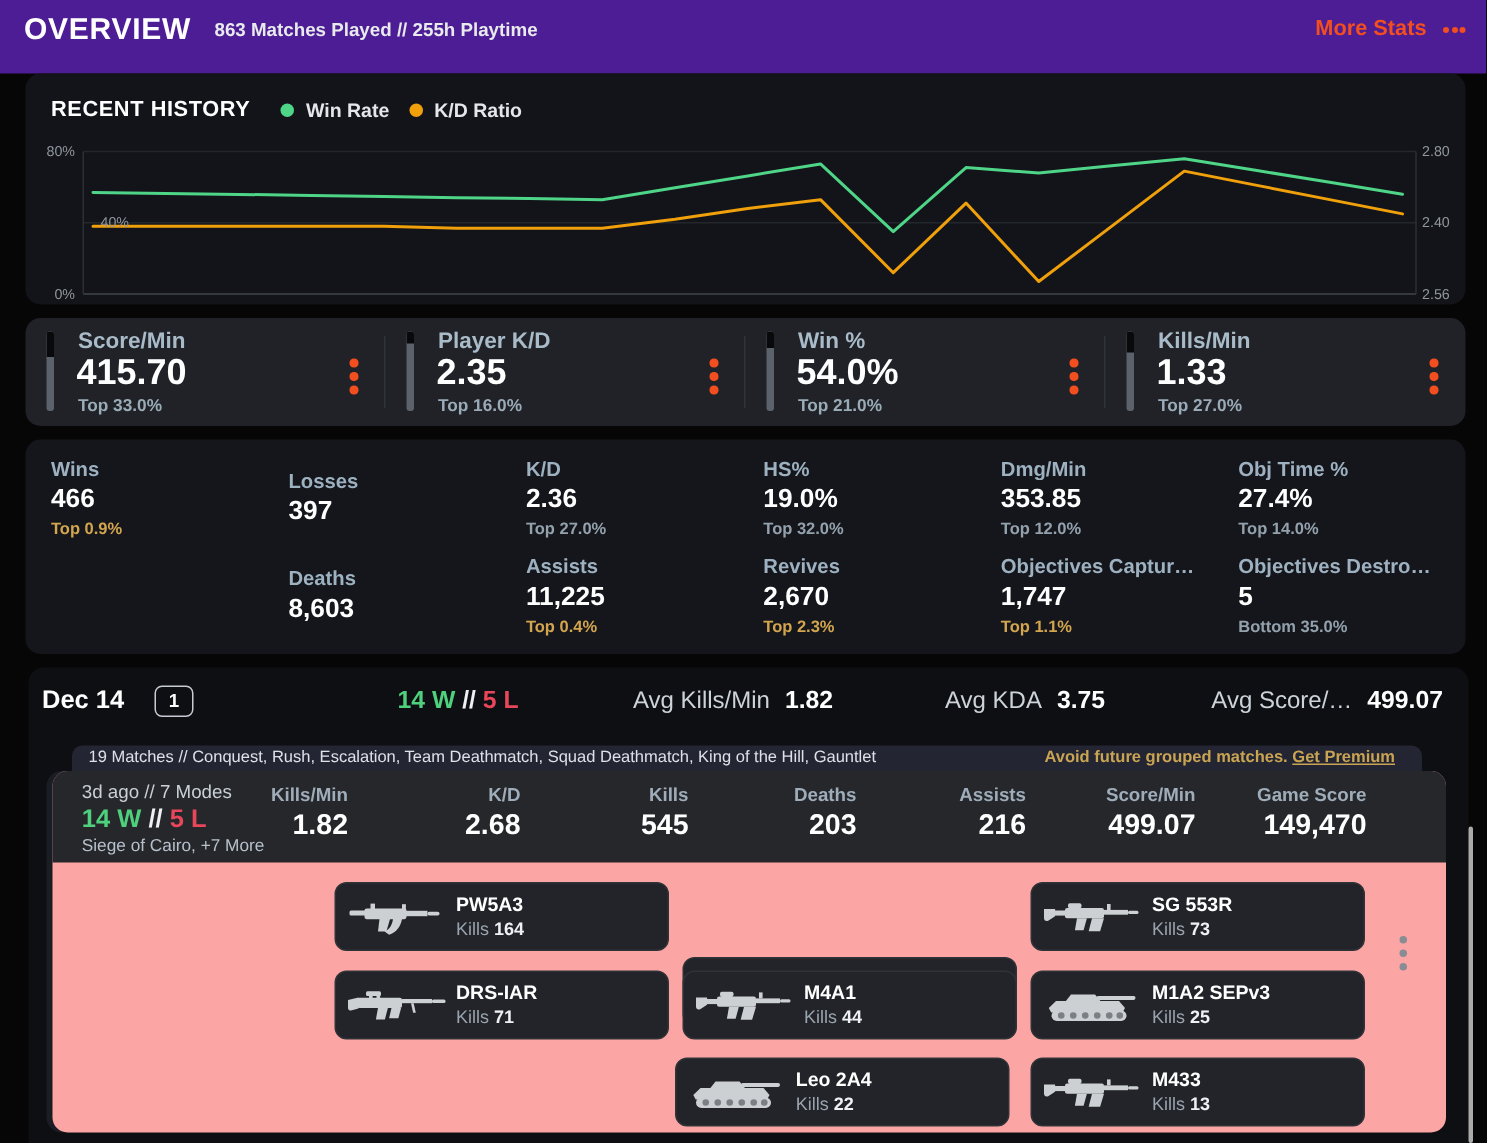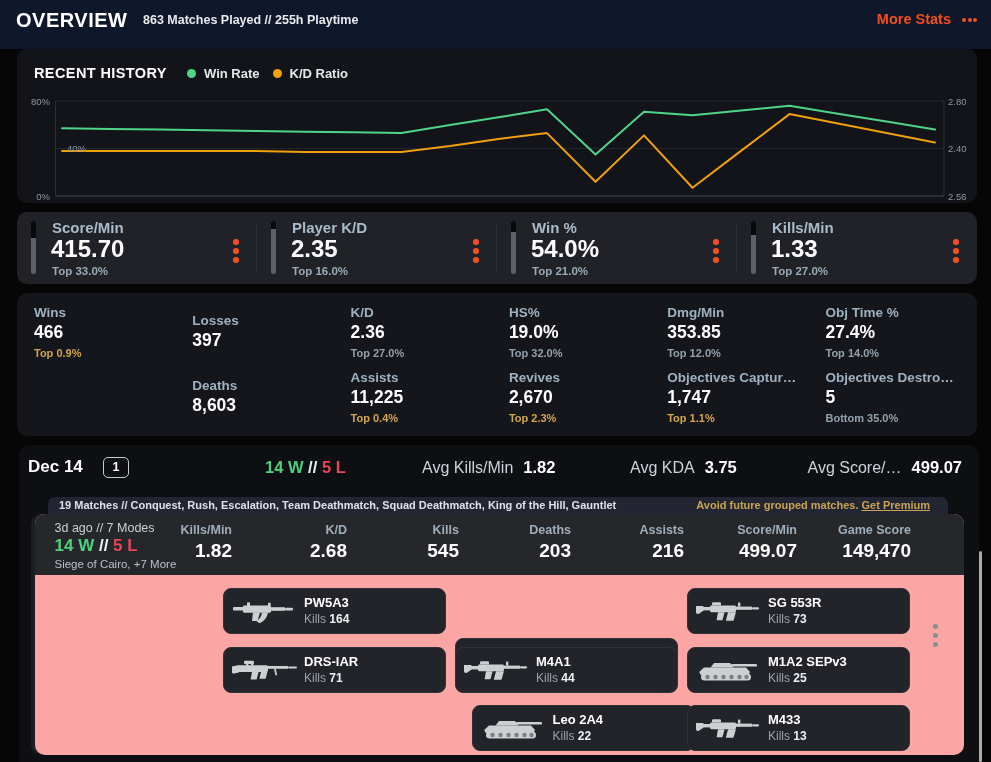--- a/index.html
+++ b/index.html
@@ -1,21 +1,21 @@
 <!DOCTYPE html>
 <html><head>
 <meta charset="utf-8">
 <style>
   * { margin:0; padding:0; box-sizing:border-box; }
   html,body { background:#060607; }
   body { font-family:"Liberation Sans", sans-serif; -webkit-font-smoothing:antialiased; }
   #stage { position:relative; width:991px; height:762px; background:#060607; overflow:hidden; }
 
   
-  .topbar { position:absolute; left:0; top:0; width:991px; height:49px; background:#0f172a; }
+  .topbar { position:absolute; left:0; top:0; width:991px; height:49px; background:#4c1d95; }
   .page-title { position:absolute; left:16px; top:9px; font-size:20px; font-weight:bold; letter-spacing:0.5px; color:#fff; }
   .page-subtitle { position:absolute; left:143px; top:13px; font-size:12.5px; font-weight:bold; color:#e8eaec; }
   .more-stats { position:absolute; right:40px; top:11px; font-size:14.5px; font-weight:bold; color:#f24e1f; cursor:pointer; }
   .dots-h { position:absolute; left:962px; top:18px; width:18px; height:5px; display:flex; gap:1.6px; }
   .dots-h i { width:4px; height:4px; border-radius:50%; background:#f24e1f; }
 
   
   .card { position:absolute; border-radius:10px; }
 
   
@@ -56,21 +56,21 @@
   
   #session { position:absolute; left:19px; top:445px; width:960px; height:317px; background:#0e0f13; border-radius:10px 10px 0 0; }
   .sess-date { position:absolute; left:9px; top:12px; font-size:17px; font-weight:bold; color:#fff; }
   .sess-badge { position:absolute; left:84px; top:12px; width:26px; height:21px; border:1.5px solid #c7ccd2; border-radius:5px; color:#fff; font-size:12.5px; font-weight:bold; text-align:center; line-height:19px; cursor:pointer; }
   .sess-wl { position:absolute; left:246px; top:13px; font-size:16.5px; font-weight:bold; }
   .wl-w { color:#4fd07c; } .wl-sep { color:#eef1f3; } .wl-l { color:#e8465a; }
   .sess-avg { position:absolute; top:13px; font-size:16px; color:#ccd3d9; white-space:nowrap; }
   .sess-avg b { color:#fff; font-weight:bold; margin-left:10px; font-size:16.5px; }
 
   .group-bar { position:absolute; left:29px; top:52px; width:900px; height:17px; background:#232532; border-radius:7px 7px 0 0; cursor:pointer; }
-  .group-label { position:absolute; left:11px; top:2px; font-size:11px; font-weight:bold; color:#dde2e8; }
+  .group-label { position:absolute; left:11px; top:2px; font-size:11px; font-weight:normal; color:#dde2e8; }
   .group-premium { position:absolute; right:18px; top:2px; font-size:11px; font-weight:bold; color:#c9a453; }
   .group-premium a { color:#c9a453; text-decoration:underline; cursor:pointer; }
 
   .match-card { position:absolute; left:15.5px; top:68.5px; width:929.5px; height:241.5px; background:#fca5a5; border-radius:10px; box-shadow:-4px 0 0 #1a1d23; }
   .match-head { position:absolute; left:0; top:0; width:100%; height:61.5px; background:#25272b; border-radius:10px 10px 0 0; cursor:pointer; }
   .mh-age { position:absolute; left:20px; top:7px; font-size:12.5px; color:#c9d0d7; }
   .mh-wl { position:absolute; left:20px; top:22px; font-size:17px; font-weight:bold; }
   .mh-maps { position:absolute; left:20px; top:44px; font-size:11.5px; color:#b7c1cb; }
   .m-col { position:absolute; top:0; width:120px; text-align:right; }
   .m-col .c-label { margin-top:9px; font-size:12.5px; font-weight:bold; color:#9fadbb; }
@@ -406,21 +406,21 @@
                   <circle cx="21.5" cy="21" r="2.2"></circle>
                   <circle cx="29.5" cy="21" r="2.2"></circle>
                   <circle cx="37.5" cy="21" r="2.2"></circle>
                   <circle cx="45.5" cy="21" r="2.2"></circle>
                   <circle cx="52.5" cy="21" r="2.2"></circle>
                 </g>
               </svg></span>
             <div class="w-name">M1A2 SEPv3</div>
             <div class="w-kills">Kills <b>25</b></div>
           </div>
-          <div class="wtile" style="left: 437px; top: 191.5px;">
+          <div class="wtile" style="left: 415px; top: 191.5px;">
             <span class="w-icon"><svg viewBox="0 0 70 30" width="70" height="30">
                 <g fill="#cdd0d3">
                   <path d="M20 7 l16 0 3.6 4.4 -23 0 Z"></path>
                   <rect x="37" y="8" width="26" height="2.6" rx="1.2"></rect>
                   <path d="M10 11.4 l42 0 4 4.6 -1.6 3 -47.6 0 -1.6 -3 Z"></path>
                   <rect x="7" y="17.6" width="50" height="7" rx="3.5"></rect>
                 </g>
                 <g fill="#7c8085">
                   <circle cx="13.5" cy="21" r="2.2"></circle>
                   <circle cx="21.5" cy="21" r="2.2"></circle>

